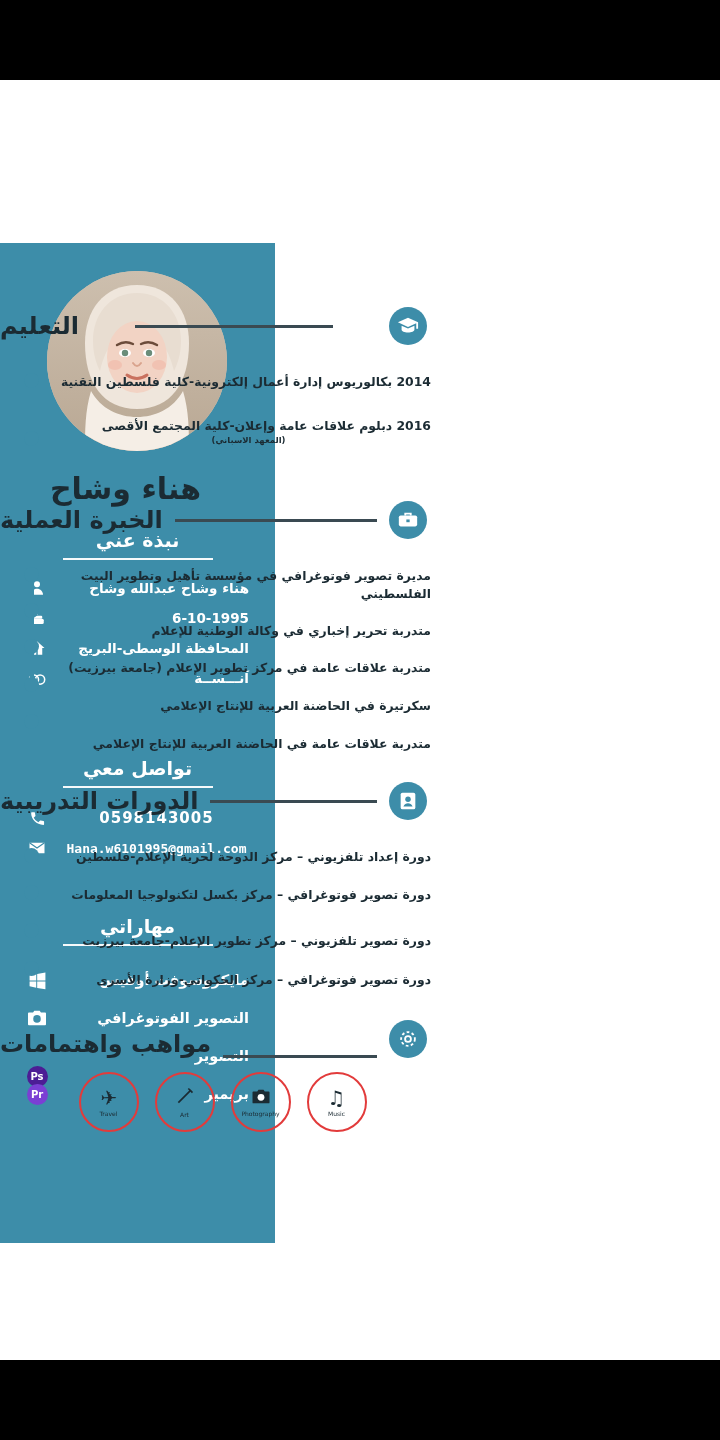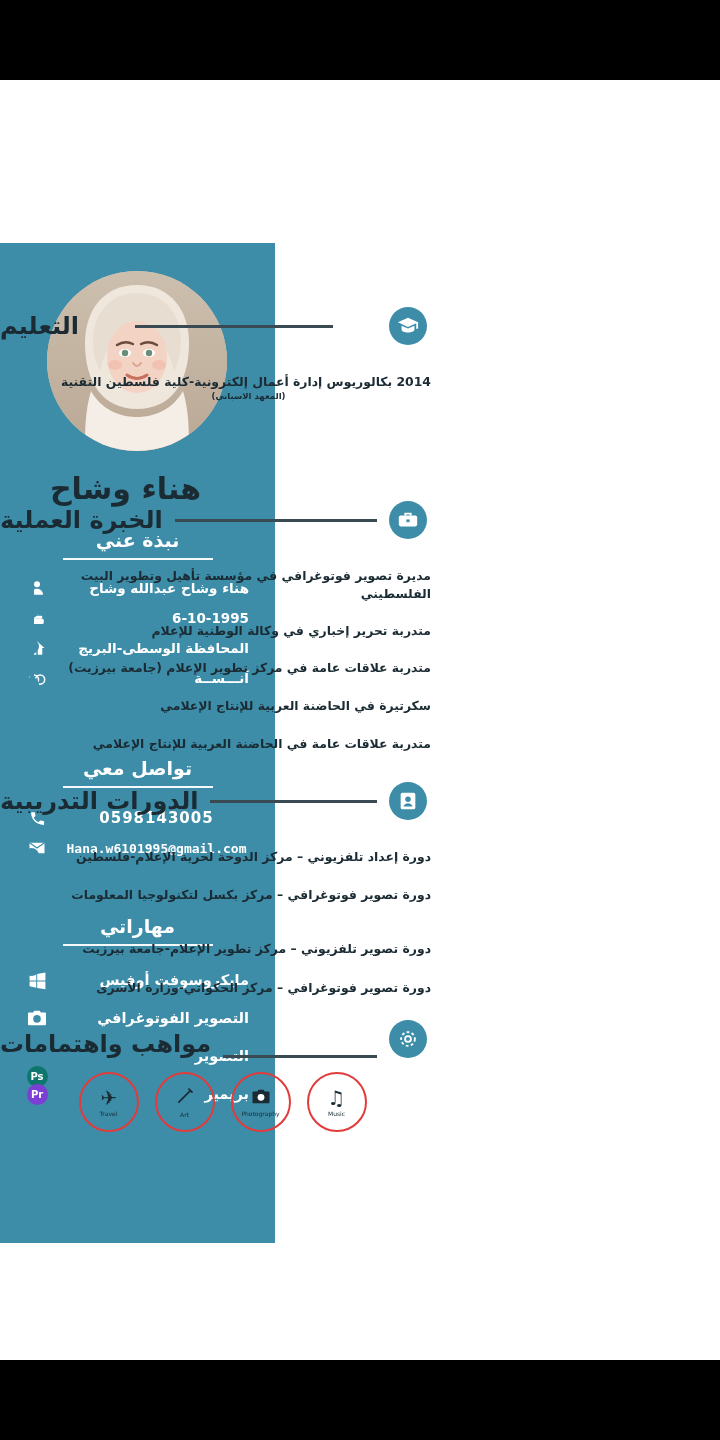--- a/index.html
+++ b/index.html
@@ -165,21 +165,21 @@
           <span class="ico">
             <svg width="22" height="18" viewBox="0 0 24 20" fill="#fff">
                 <path d="M9 2h6l1.4 2H21a1 1 0 0 1 1 1v12a1 1 0 0 1-1 1H3a1 1 0 0 1-1-1V5a1 1 0 0 1 1-1h4.6z"></path>
                 <circle cx="12" cy="11" r="4.2" fill="#3d8da9"></circle>
               </svg>
           </span>
         </div>
         <div class="row" style="font-size:14.5px;padding-top:8px;padding-bottom:8px;">
           <span class="txt">التصوير</span>
           <span class="ico">
-            <span class="circ" style="background:#0f766e;margin-top:40px;">Ps</span>
+            <span class="circ" style="background:#4c1d95;margin-top:40px;">Ps</span>
           </span>
         </div>
         <div class="row" style="font-size:14.5px;padding-top:8px;padding-bottom:8px;">
           <span class="txt">بريمير</span>
           <span class="ico">
             <span class="circ" style="background:#7b3fd4;">Pr</span>
           </span>
         </div>
       </div>
     </div>
@@ -195,20 +195,21 @@
         </span>
         <span class="h-line"></span>
         <span class="h-title">التعليم</span>
       </div>
 
       <div class="tl" style="margin-top:28px;height:86px;">
         <span class="bar" style="top:8px;height:60px;"></span>
         <span class="dot" style="top:0px;"></span>
         <span class="dot" style="top:58px;"></span>
         <div class="item">2014  بكالوريوس إدارة أعمال إلكترونية-كلية فلسطين التقنية</div>
+        <div class="item" style="margin-top:26px;">2016 دبلوم علاقات عامة وإعلان-كلية المجتمع الأقصى</div>
         <div class="sub">(المعهد الاسباني)</div>
       </div>
 
       <div class="head" style="margin-top:42px;">
         <span class="badge">
           <svg width="22" height="22" viewBox="0 0 24 24" fill="#fff">
               <rect x="2" y="7" width="20" height="12" rx="2"></rect>
               <path d="M9 7V5h6v2" fill="none" stroke="#fff" stroke-width="2"></path>
               <rect x="10.2" y="11.4" width="3.6" height="3" fill="#3d8da9"></rect>
             </svg>
@@ -244,21 +245,21 @@
       </div>
 
       <div class="tl" style="margin-top:28px;height:140px;">
         <span class="bar" style="top:8px;height:112px;"></span>
         <span class="dot" style="top:0px;"></span>
         <span class="dot" style="top:37px;"></span>
         <span class="dot" style="top:75px;"></span>
         <span class="dot" style="top:113px;"></span>
         <div class="item">دورة إعداد تلفزيوني – مركز الدوحة لحرية الإعلام-فلسطين</div>
         <div class="item" style="margin-top:20px;">دورة تصوير فوتوغرافي – مركز بكسل لتكنولوجيا المعلومات</div>
-        <div class="item" style="margin-top:36px;">دورة تصوير تلفزيوني – مركز تطوير الإعلام-جامعة بيرزيت</div>
+        <div class="item" style="margin-top:28px;">دورة تصوير تلفزيوني – مركز تطوير الإعلام-جامعة بيرزيت</div>
         <div class="item" style="margin-top:21px;">دورة تصوير فوتوغرافي – مركز الحكواتي-وزارة الأسرى</div>
       </div>
 
       <div class="head" style="margin-top:32px;align-items:flex-end;">
         <span class="badge">
           <svg width="22" height="22" viewBox="0 0 24 24" fill="none" stroke="#fff" stroke-width="2">
               <circle cx="12" cy="12" r="3.2"></circle>
               <circle cx="12" cy="12" r="7.5" stroke-dasharray="3 2.6"></circle>
             </svg>
         </span>

